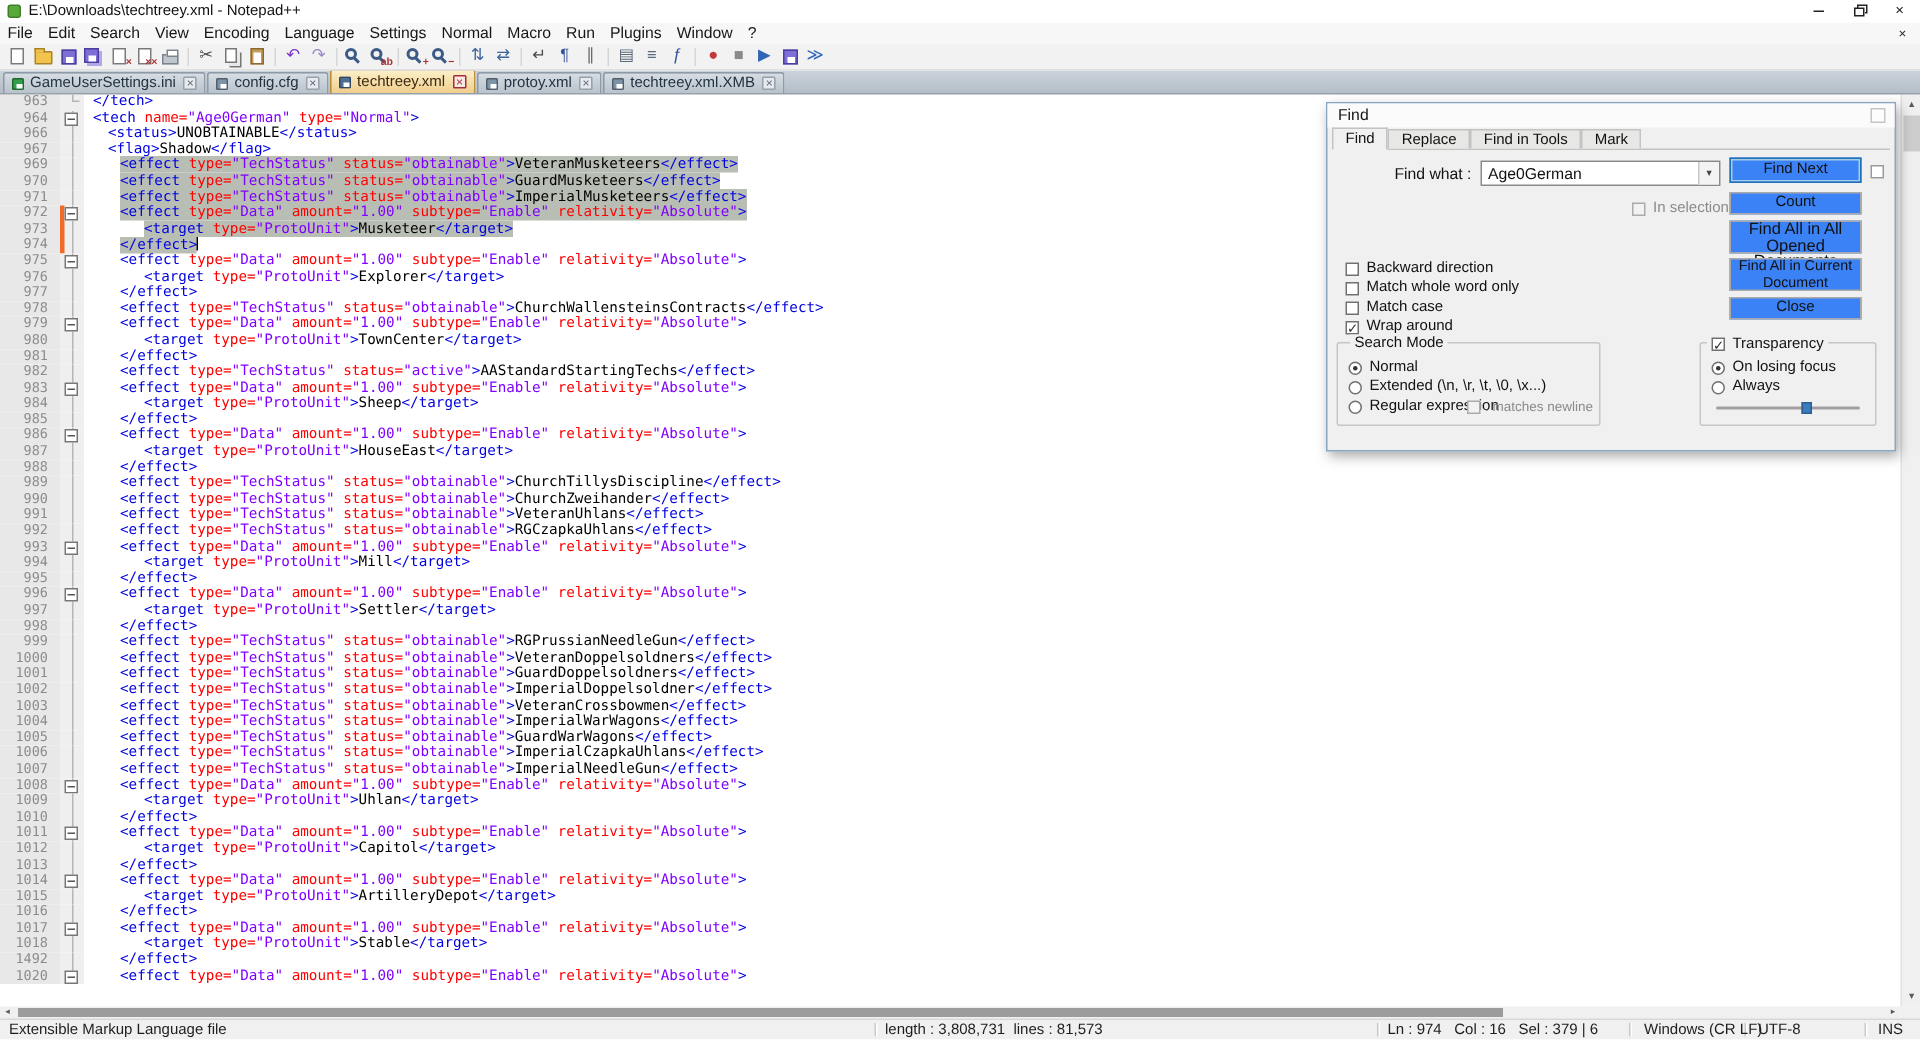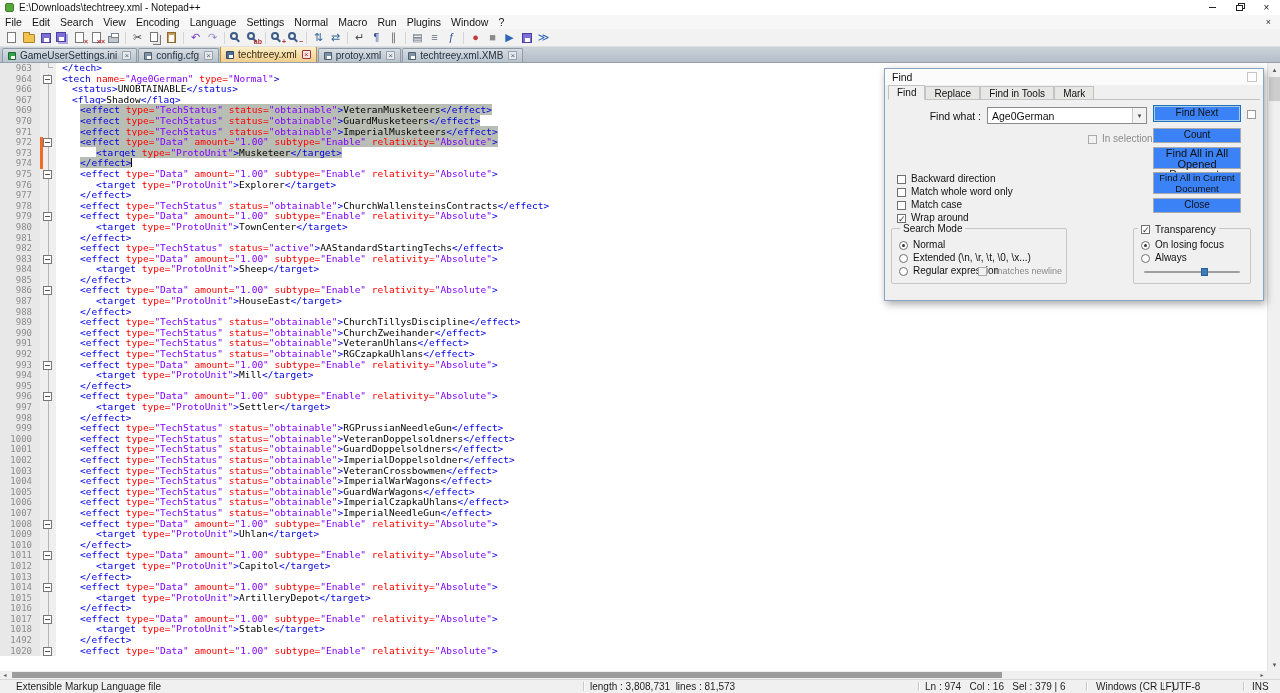--- a/index.html
+++ b/index.html
@@ -364,21 +364,21 @@
   <div class="hs-arrow" id="hs-right">▸</div>
 </div>
 <div id="hs-corner"></div>
 
 <div id="statusbar">
     <div class="sb-sep" style="left: 583px;"></div>
     <div class="sb-sep" style="left: 918px;"></div>
     <div class="sb-sep" style="left: 1086px;"></div>
     <div class="sb-sep" style="left: 1163px;"></div>
     <div class="sb-sep" style="left: 1243px;"></div>
-    <span class="sb-text" style="left: 16px;">Extensible Markup Language file</span>
+    <span class="sb-text" style="left: 6px;">Extensible Markup Language file</span>
     <span class="sb-text" style="left: 590px;">length : 3,808,731  lines : 81,573</span>
     <span class="sb-text" style="left: 925px;">Ln : 974   Col : 16   Sel : 379 | 6</span>
     <span class="sb-text" style="left: 1096px;">Windows (CR LF)</span>
     <span class="sb-text" style="left: 1172px;">UTF-8</span>
     <span class="sb-text" style="left: 1252px;">INS</span>
   </div>
 
 <div id="find-dialog">
   <div class="fd-title">
     <span>Find</span>

